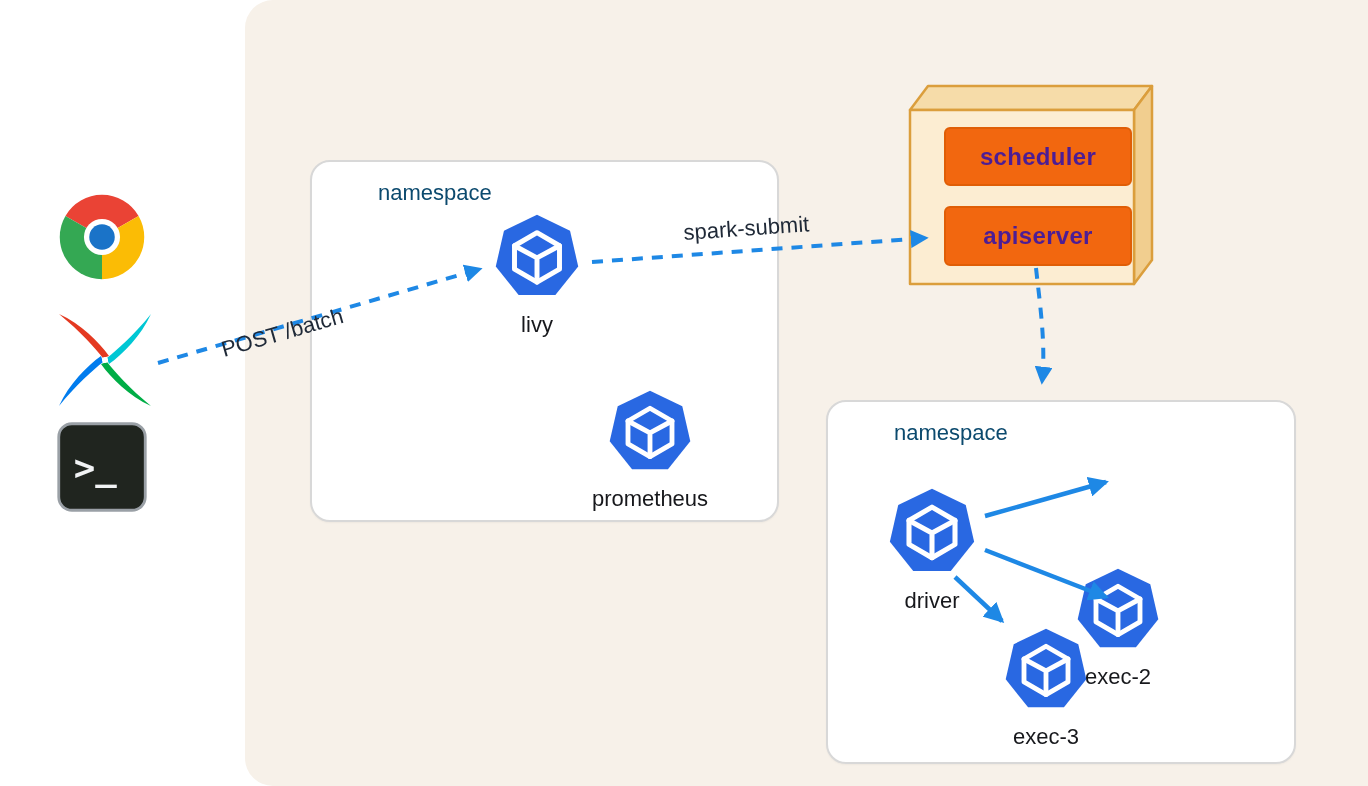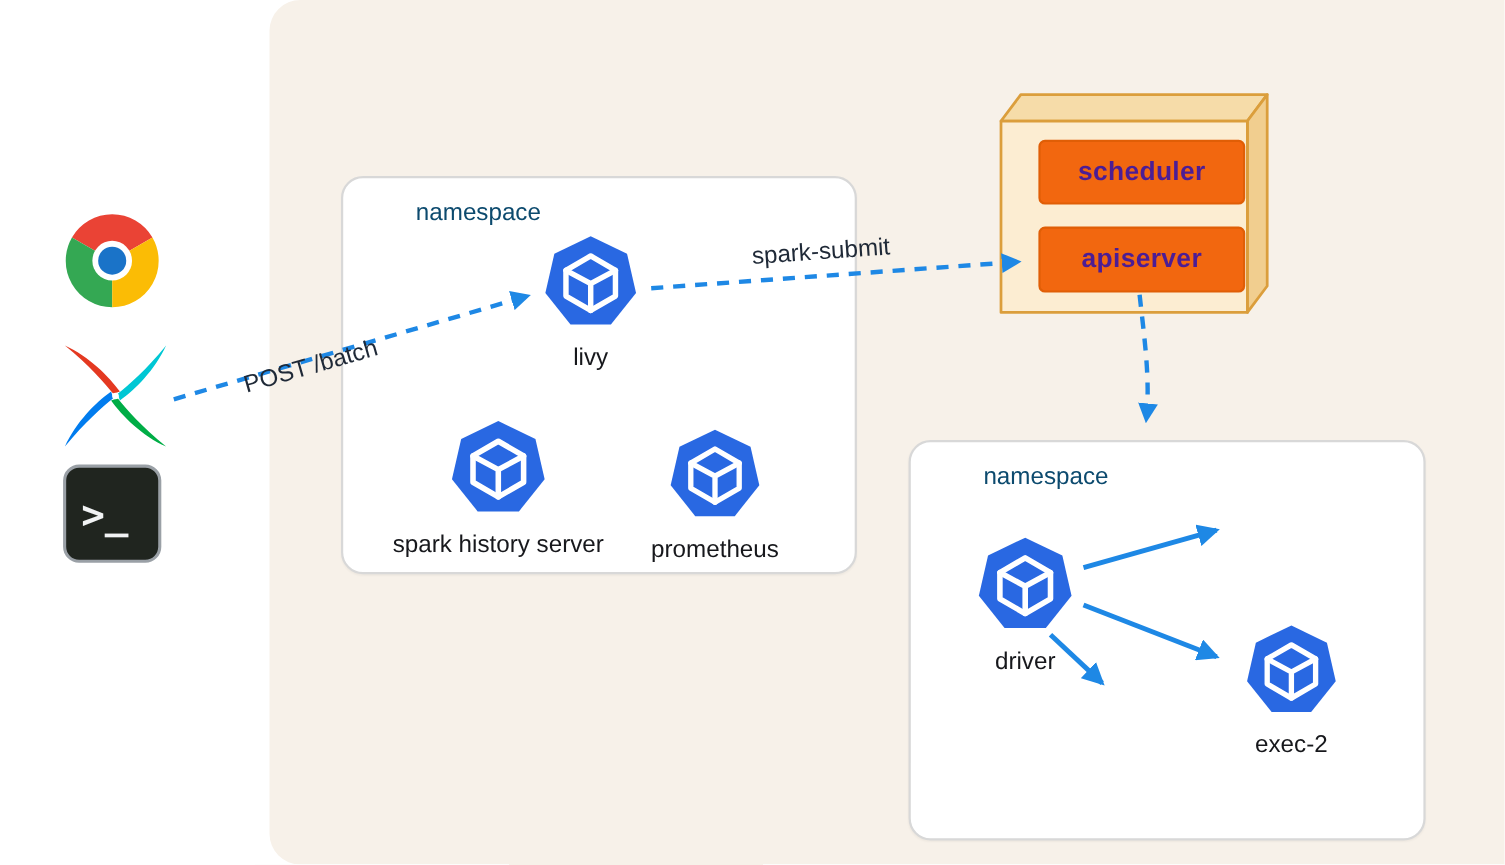--- a/index.html
+++ b/index.html
@@ -87,49 +87,49 @@
   <div class="cp-button" style="left:944px;top:127px;width:184px;height:55px">scheduler</div>
   <div class="cp-button" style="left:944px;top:206px;width:184px;height:56px">apiserver</div>
 
   <div class="pod" style="left:437px;top:212px;width:200px">
     <svg width="90" height="90" viewBox="0 0 100 100">
         <use href="#sym-pod"></use>
       </svg>
     <div class="pod-label">livy</div>
   </div>
 
-  <div class="pod" style="left:333px;top:380px;width:240px">
-    <svg width="92" height="92" viewBox="0 0 100 100">
-        <use href="#sym-pod"></use>
-      </svg>
-    <div class="pod-label">spark history server</div>
-  </div>
 
   <div class="pod" style="left:832px;top:486px;width:200px">
     <svg width="92" height="92" viewBox="0 0 100 100">
         <use href="#sym-pod"></use>
       </svg>
     <div class="pod-label">driver</div>
   </div>
 
   <div class="pod" style="left:550px;top:388px;width:200px">
     <svg width="88" height="88" viewBox="0 0 100 100">
         <use href="#sym-pod"></use>
       </svg>
     <div class="pod-label">prometheus</div>
   </div>
 
 
-  <div class="pod" style="left:1074px;top:566px;width:200px">
+  <div class="pod" style="left:1018px;top:566px;width:200px">
     <svg width="88" height="88" viewBox="0 0 100 100">
         <use href="#sym-pod"></use>
       </svg>
     <div class="pod-label">exec-2</div>
   </div>
 
+  <div class="pod" style="left:946px;top:626px;width:200px">
+    <svg width="88" height="88" viewBox="0 0 100 100">
+        <use href="#sym-pod"></use>
+      </svg>
+    <div class="pod-label">exec-3</div>
+  </div>
 
   <svg class="overlay" width="1368" height="786" viewBox="0 0 1368 786">
     <defs>
       <marker id="arrowhead" viewBox="0 0 10 10" refX="8.5" refY="5" markerWidth="4.5" markerHeight="4.5" orient="auto-start-reverse">
         <path d="M0 0 L10 5 L0 10 Z" fill="#1E88E5"></path>
       </marker>
     </defs>
 
     <path d="M158 363 L480 269" fill="none" stroke="#1E88E5" stroke-width="4" stroke-dasharray="11 9" marker-end="url(#arrowhead)"></path>
     <text class="arrow-label" transform="translate(224 357) rotate(-16)">POST /batch</text>

